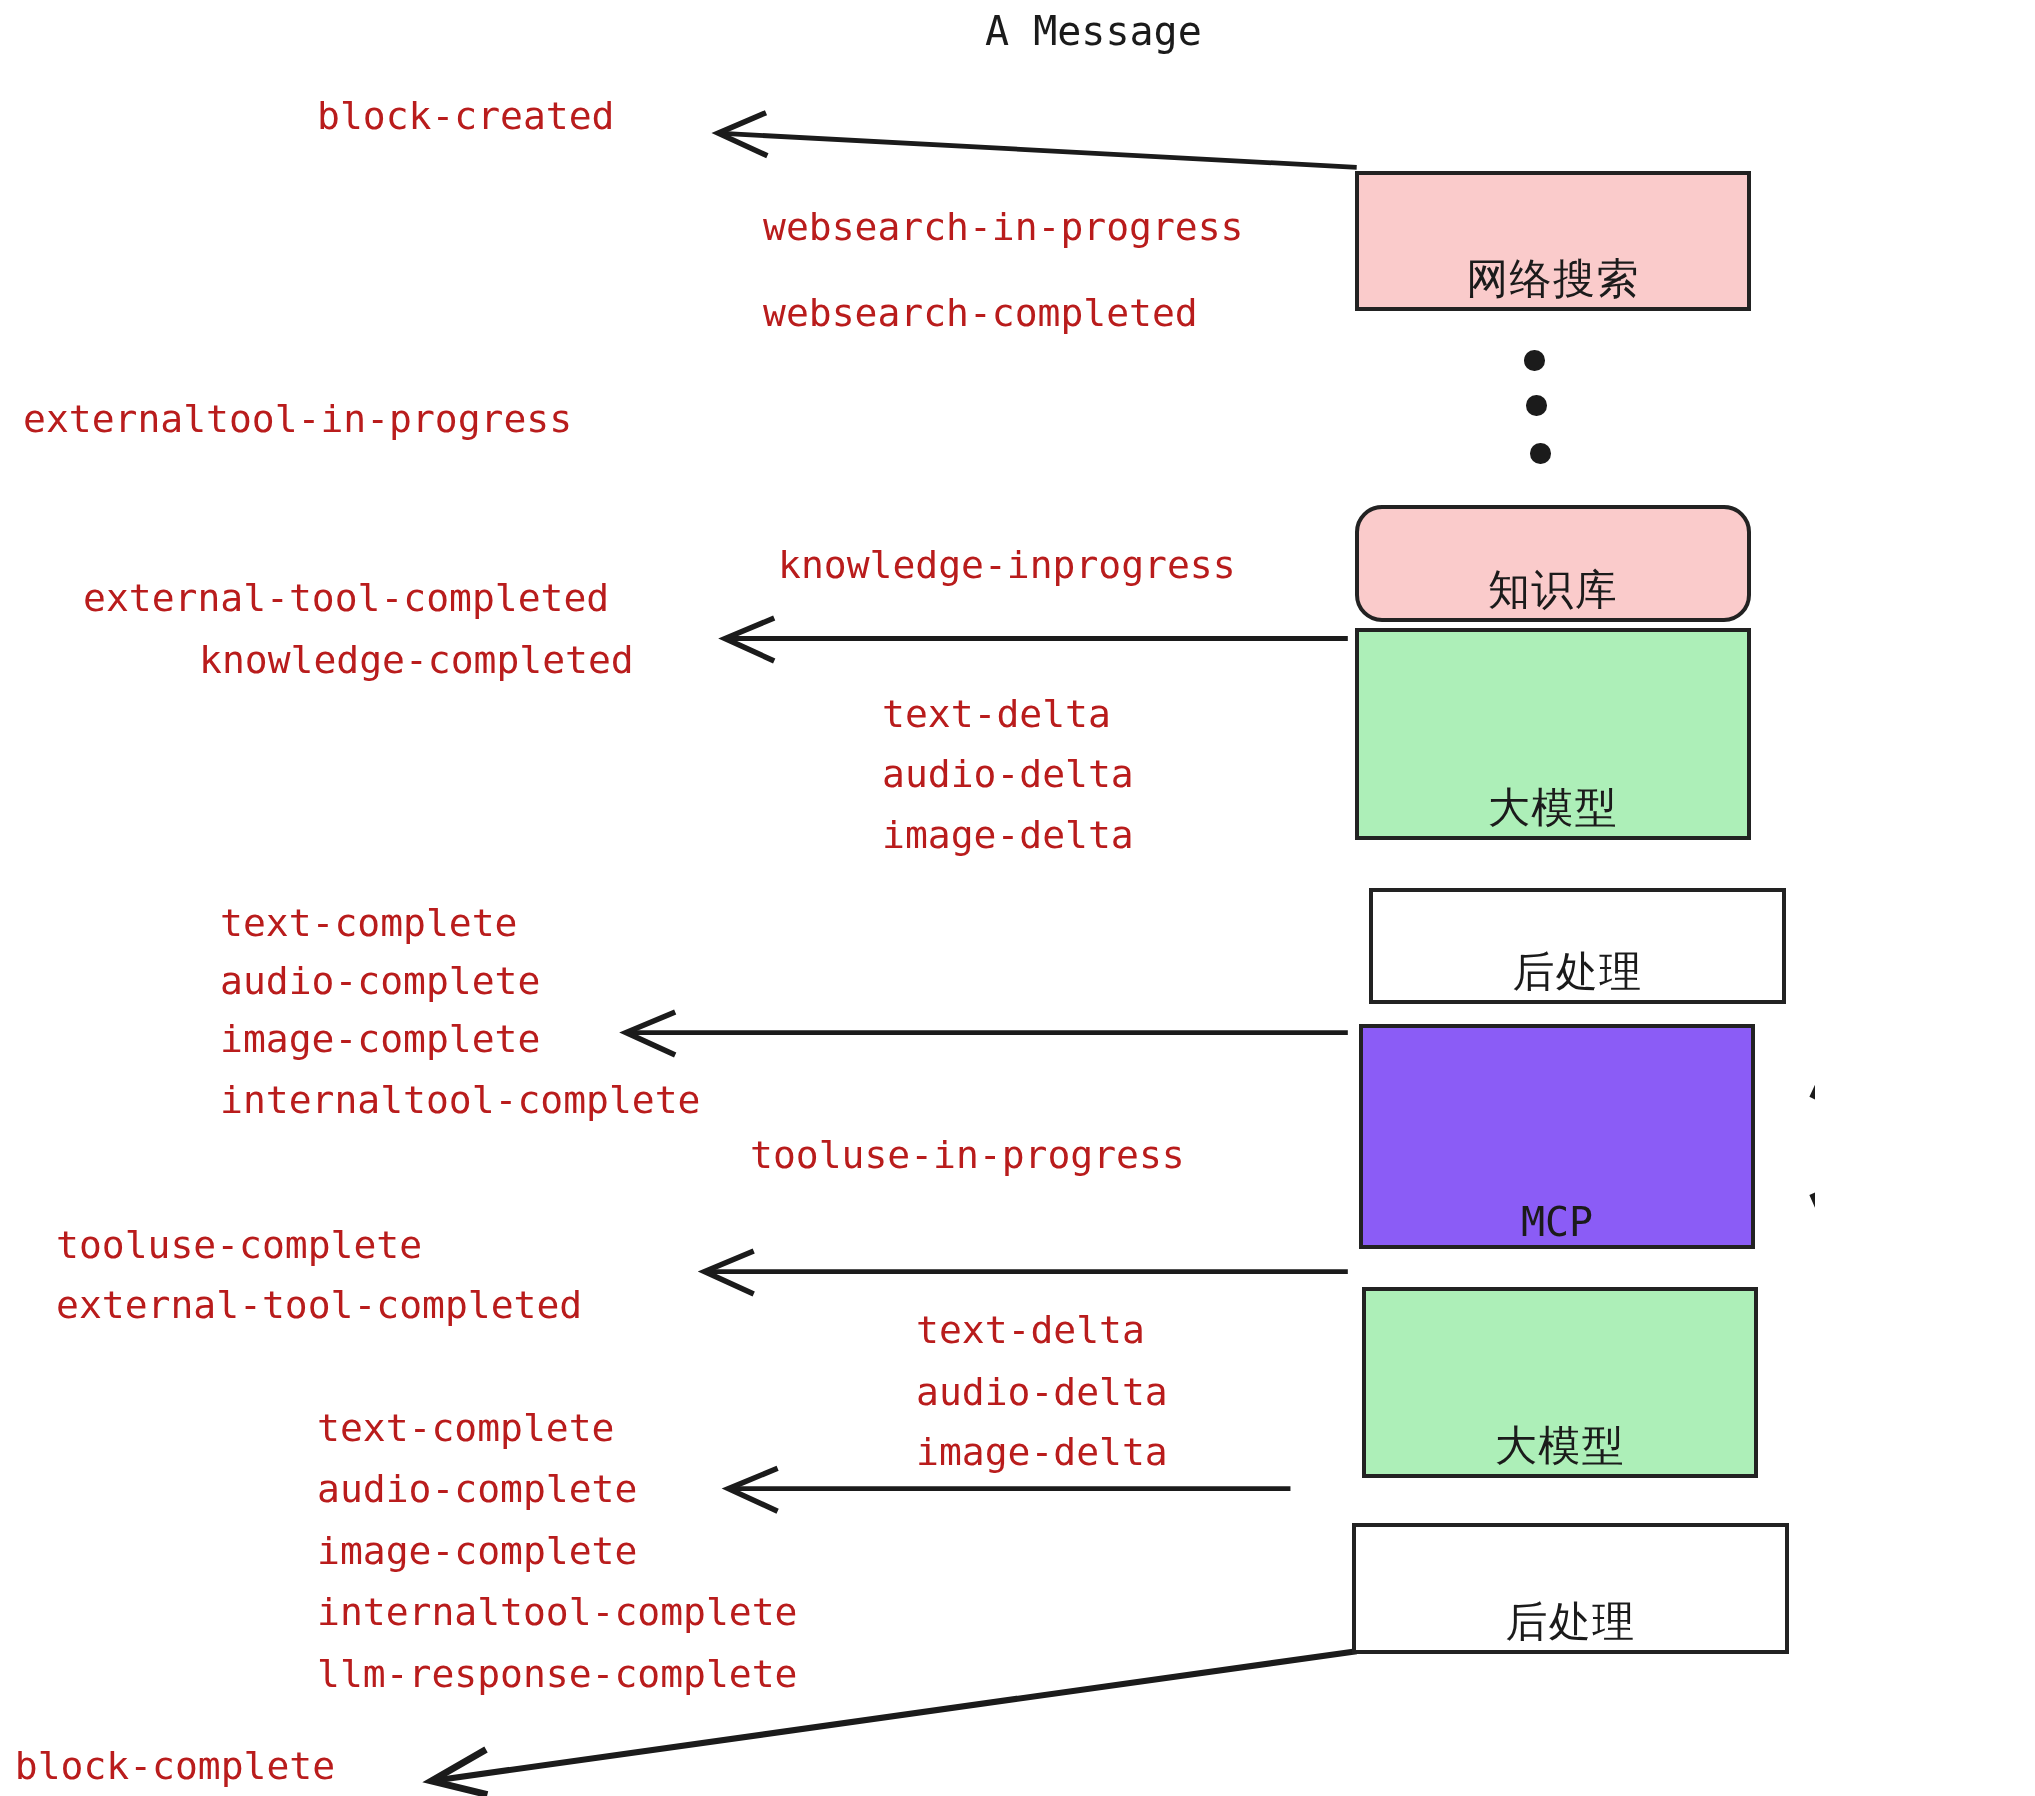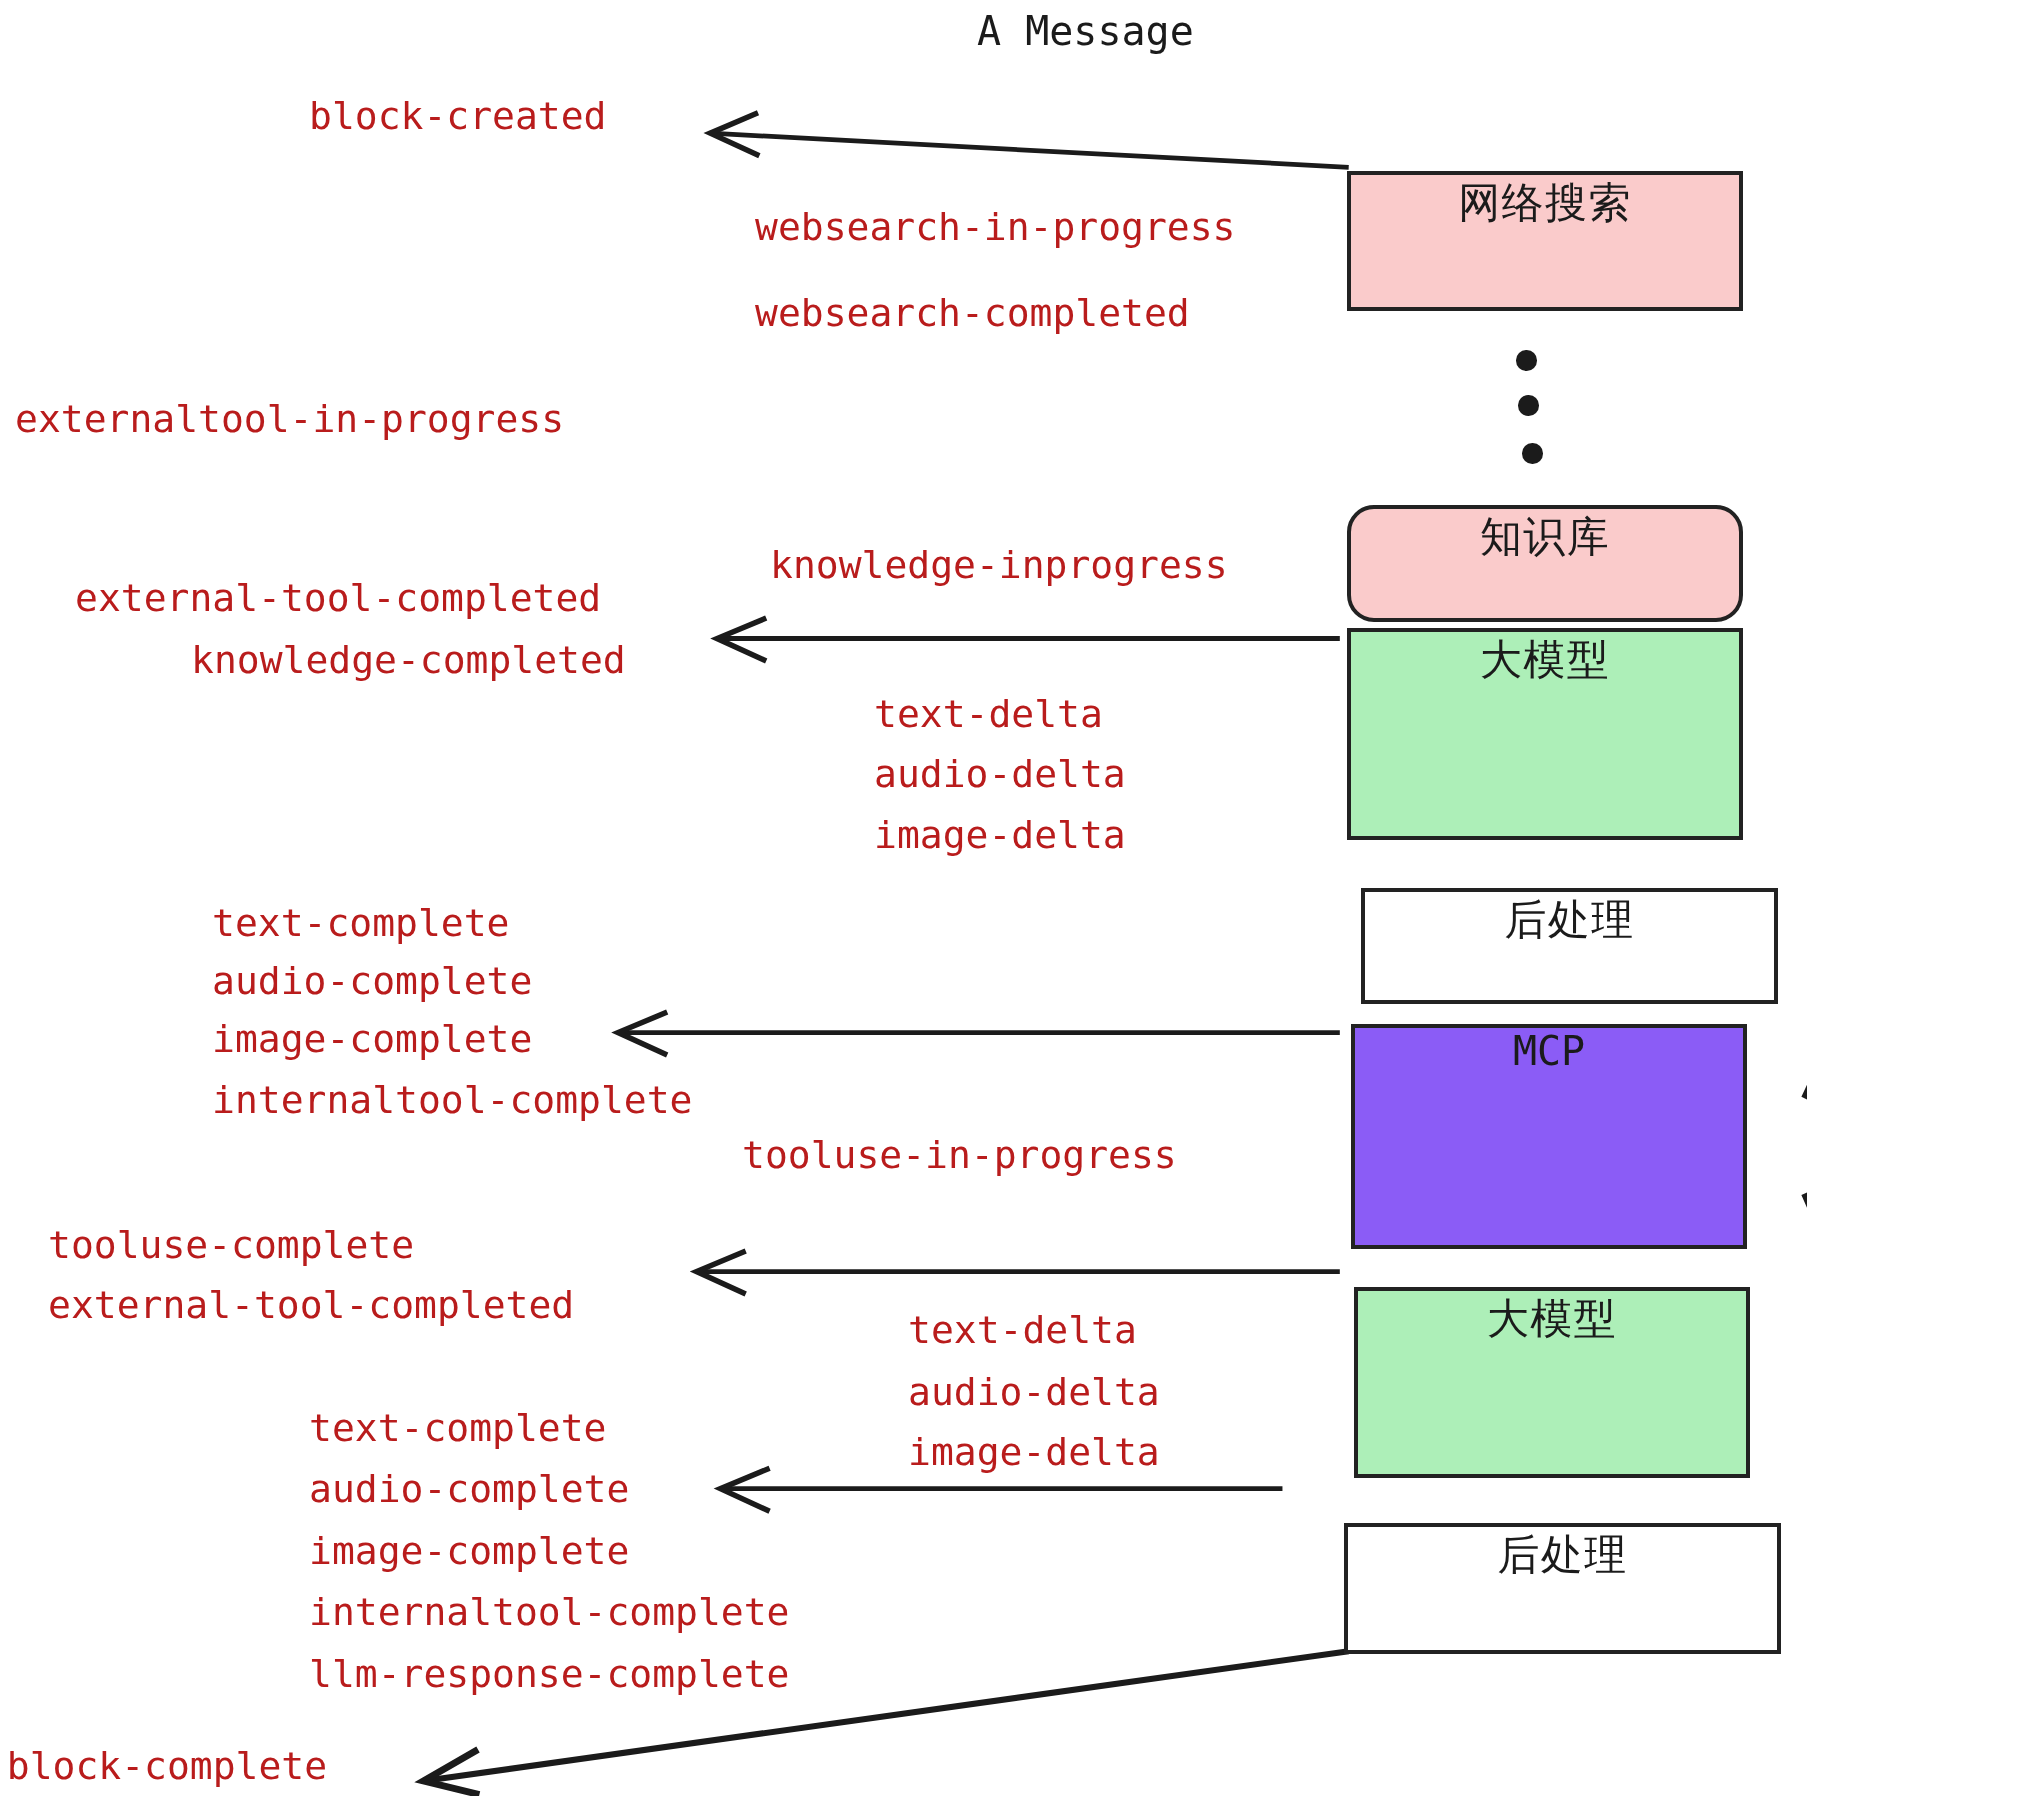--- a/index.html
+++ b/index.html
@@ -2,20 +2,21 @@
 <html style="font-size:11px"><head>
 <meta charset="utf-8">
 <style>
   html,body{margin:0;padding:0;background:#ffffff;}
   #stage{
     position:relative;
     width:1807px;height:1796px;
     background:#ffffff;
     font-family:"DejaVu Sans Mono", monospace;
     overflow:hidden;
+    margin-left:8px;
   }
   .lbl{
     position:absolute;
     font-family:"DejaVu Sans Mono","Liberation Mono",monospace;
     font-size:38px;
     line-height:1;
     color:#b91c1c;
     white-space:nowrap;
     letter-spacing:0px;
   }
@@ -24,21 +25,21 @@
     font-family:"DejaVu Sans Mono","Liberation Mono",monospace;
     font-size:40px;
     color:#1b1b1b;
     white-space:nowrap;
   }
   .box{
     position:absolute;
     box-sizing:border-box;
     border:4.1px solid #222222;
     display:flex;
-    align-items:flex-start;
+    align-items:flex-end;
     justify-content:center;
     color:#1b1b1b;
     font-family:"DejaVu Sans","Liberation Sans",sans-serif;
     font-size:42px;
     letter-spacing:1.4px;
   }
   .box.mono{
     font-family:"DejaVu Sans Mono","Liberation Mono",monospace;
     font-size:40px;
     letter-spacing:0;

